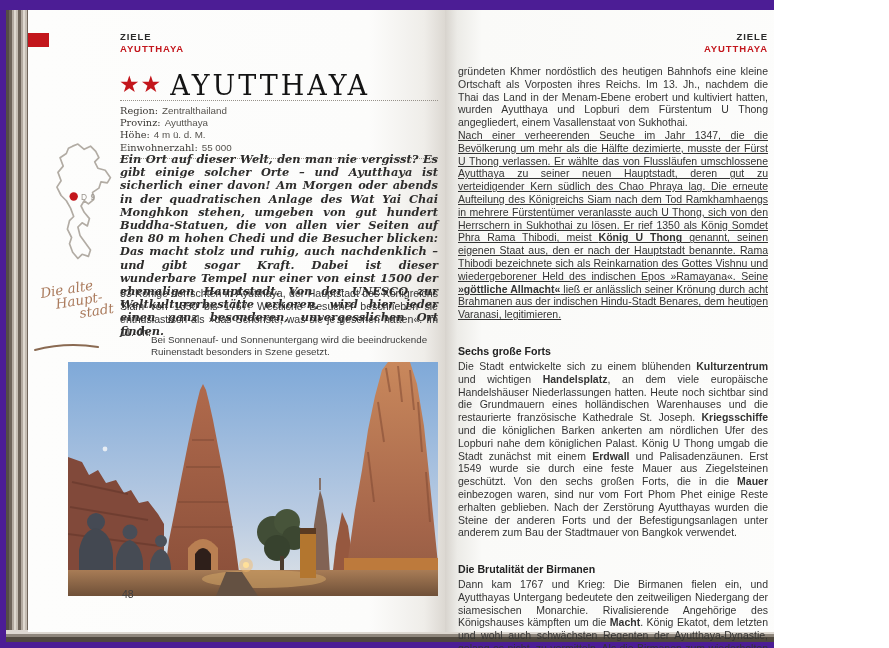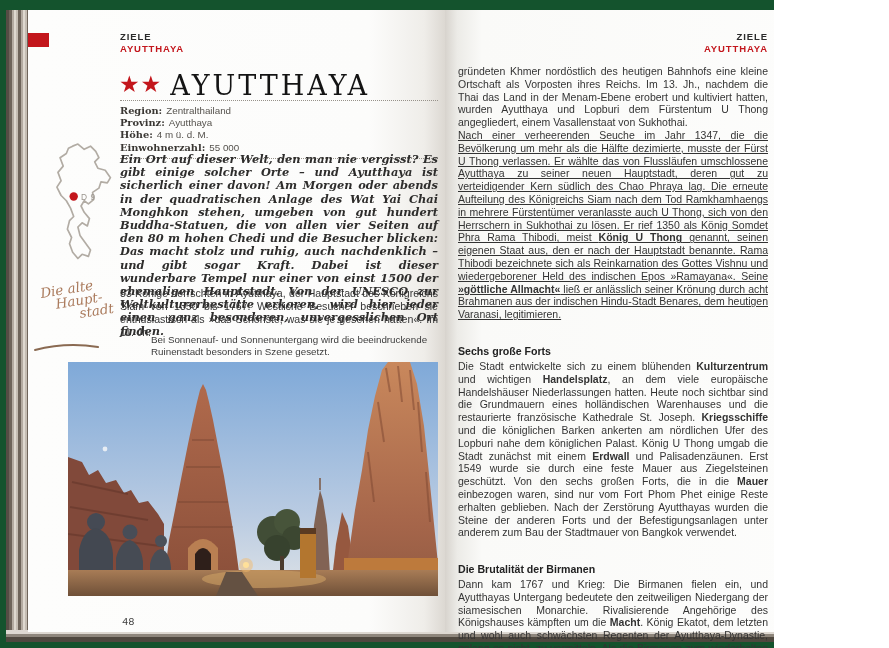--- a/index.html
+++ b/index.html
@@ -1,16 +1,16 @@
 <!DOCTYPE html>
 <html lang="de"><head>
 <meta charset="utf-8">
 <style>
   html,body{margin:0;padding:0;background:#ffffff;}
-  .scene{position:relative;width:774px;height:648px;background:#14532d;overflow:hidden;
+  .scene{position:relative;width:774px;height:648px;background:#4c1d95;overflow:hidden;
          font-family:"Liberation Sans",sans-serif;-webkit-font-smoothing:antialiased;}
   
   .book-left-edge{position:absolute;left:6px;top:10px;width:22px;height:628px;
     background:repeating-linear-gradient(90deg,#6e645a 0 3px,#b3aaa0 3px 5px,#ded8cf 5px 7px,#c4bcb2 7px 9px);
     border-left:3px solid #554c44;}
   .book-right-edge{position:absolute;left:856px;top:13px;width:28px;height:621px;
     background:repeating-linear-gradient(90deg,#f1efeb 0 2px,#cfcbc4 2px 3px,#e8e5e0 3px 5px);
     border-right:2px solid #b7b1a8;border-radius:0 6px 6px 0;}
   .book-bottom-edge{position:absolute;left:6px;top:630px;width:878px;height:12px;
     background:linear-gradient(180deg,#ddd8d1 0 4px,#8e867c 4px 7px,#4f483f 7px 12px);}
@@ -26,21 +26,21 @@
   .pagenum{position:absolute;font-size:10.5px;color:#3f3f3f;}
   
   .hdr-left{position:absolute;left:92px;top:21px;}
   .title-row{position:absolute;left:91px;top:60px;white-space:nowrap;}
   .title-stars{font-size:23px;letter-spacing:1px;vertical-align:3px;}
   .title-text{font-family:"DejaVu Serif","Liberation Serif",serif;font-size:27px;color:#141414;
     letter-spacing:3px;margin-left:8px;}
   .infobox{position:absolute;left:92px;top:90px;width:318px;border-top:1px dotted #97928a;
     border-bottom:1px dotted #97928a;padding:4px 0 4px 0;}
   .info-row{font-size:9.8px;line-height:12.2px;color:#55524d;}
-  .info-label{font-family:"DejaVu Serif","Liberation Serif",serif;font-weight:bold;color:#3a3733;margin-right:4px;}
+  .info-label{font-family:"DejaVu Serif","Liberation Serif",serif;font-weight:normal;color:#3a3733;margin-right:4px;}
   .map-wrap{position:absolute;left:10px;top:133px;width:84px;height:126px;}
   .map-label{font-size:8px;fill:#9a958e;letter-spacing:.5px;}
   .intro{position:absolute;left:92px;top:143px;width:318px;
     font-family:"DejaVu Serif","Liberation Serif",serif;font-style:italic;font-weight:600;
     font-size:11.4px;line-height:13.2px;color:#2e2d2c;text-align:justify;hyphens:auto;}
   .body33{position:absolute;left:92px;top:277px;width:318px;font-size:10.6px;line-height:13px;
     color:#333;text-align:justify;hyphens:auto;}
   .hw-note{position:absolute;left:8px;top:271px;width:86px;transform:rotate(-9deg);
     font-family:"DejaVu Serif","Liberation Serif",serif;font-style:italic;
     font-size:13.5px;line-height:13px;}
@@ -187,21 +187,21 @@
         <rect x="0" y="208" width="370" height="26" fill="url(#ground)"></rect>
         <ellipse cx="196" cy="217" rx="62" ry="9" fill="#c99c62" opacity="0.65"></ellipse>
         <polygon points="148,234 158,210 174,210 190,234" fill="#645142"></polygon>
         <circle cx="178" cy="203" r="7" fill="#f4bc6e" opacity="0.5"></circle>
         <circle cx="178" cy="203" r="3" fill="#ffe09a"></circle>
         <rect x="232" y="168" width="16" height="48" fill="#b3762f"></rect>
         <rect x="232" y="166" width="16" height="6" fill="#5a3a22"></rect>
       </g>
     </svg>
 
-    <div class="pagenum" style="left:94px;top:606px;font-family:Liberation Mono, monospace;">48</div>
+    <div class="pagenum" style="left:94px;top:578px;">48</div>
   </div>
 
   <div class="page page-right">
 
     <div class="tab-red" style="left: 395px; top: 23px; width: 16px; background: rgb(195, 22, 28);"></div>
 
     <div class="hdr-right">
       <div class="kicker">ZIELE</div>
       <div class="section-red" style="color: rgb(195, 22, 28);">AYUTTHAYA</div>
     </div>

